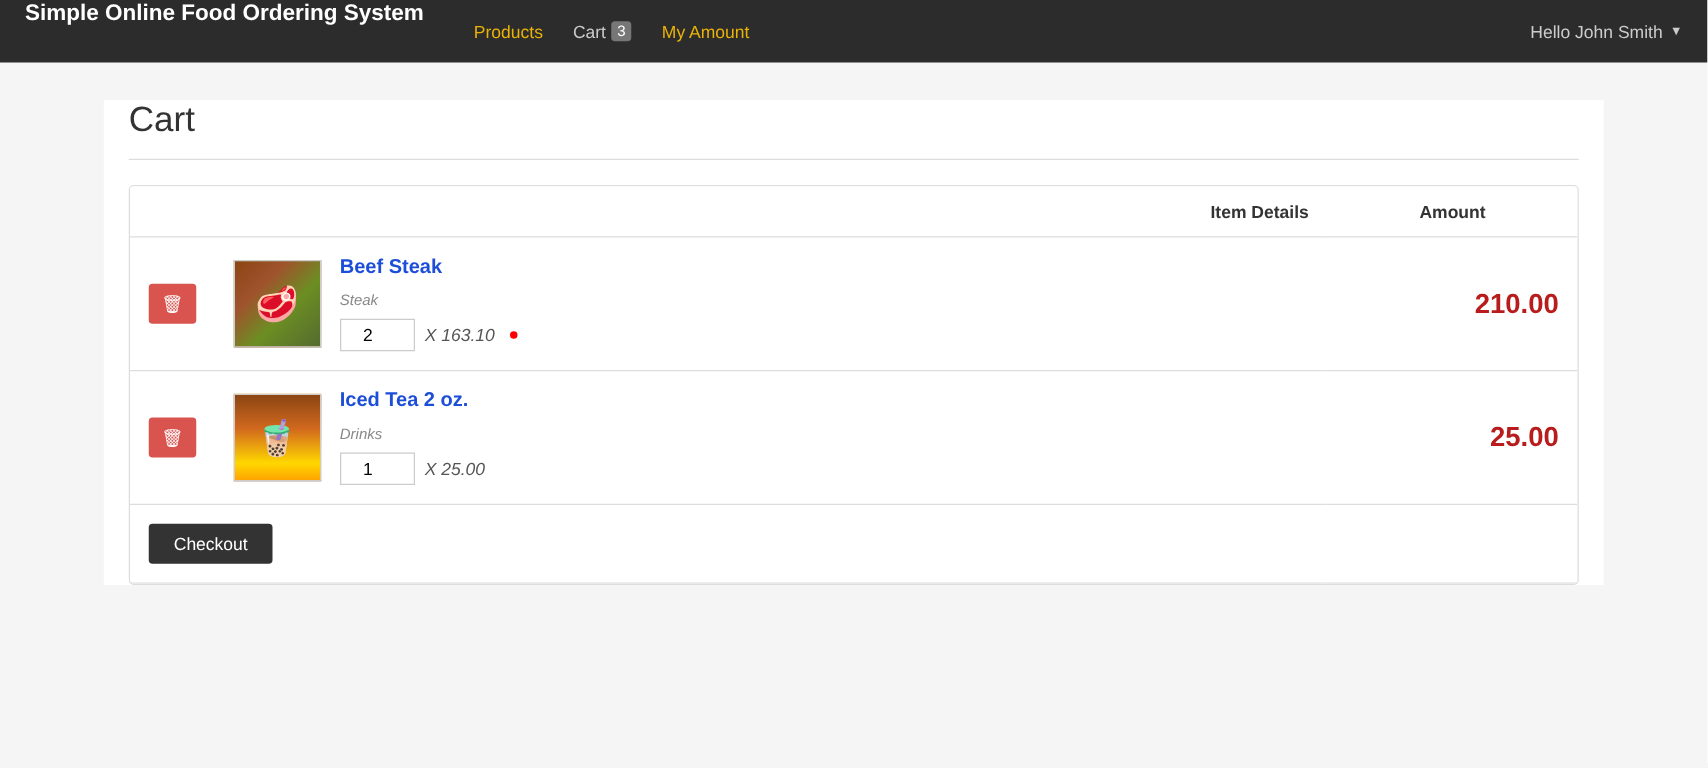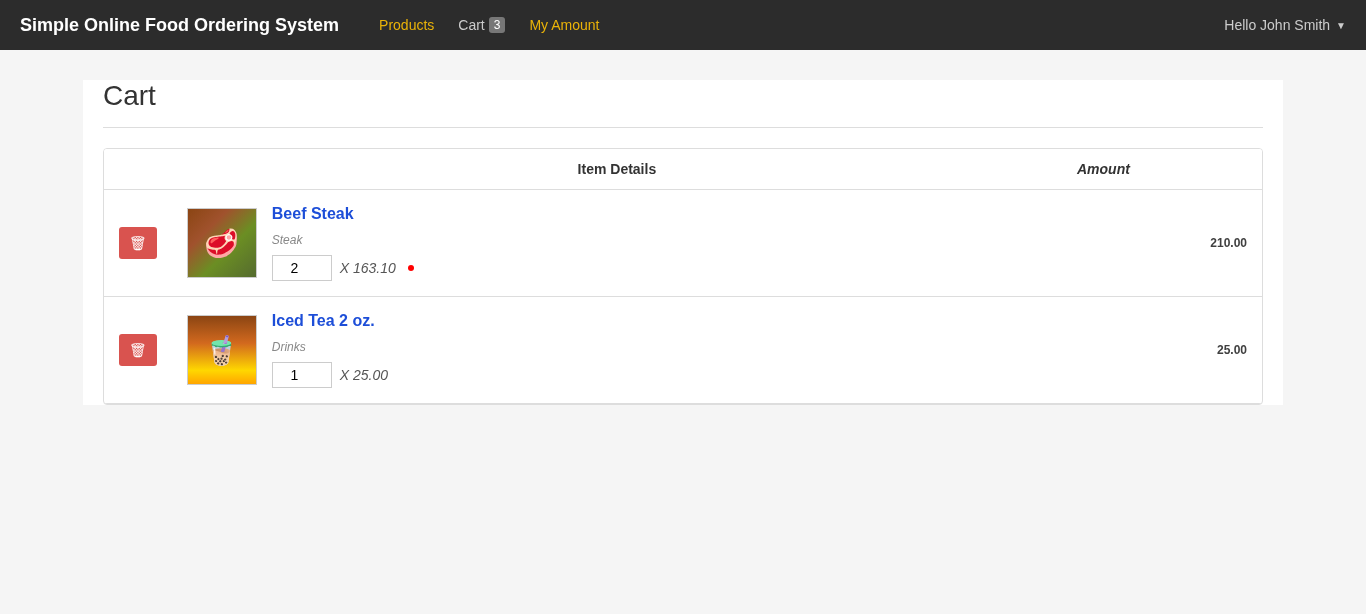--- a/index.html
+++ b/index.html
@@ -3,21 +3,20 @@
   <meta charset="utf-8">
   <style>
     * { box-sizing: border-box; margin: 0; padding: 0; }
     body { font-family: Arial, sans-serif; background: #f5f5f5; font-size: 14px; }
 
     
     .navbar {
       background: #2c2c2c;
       color: #fff;
       display: flex;
-      align-items: center;
       padding: 0 20px;
       height: 50px;
     }
     .navbar-brand {
       font-size: 18px;
       font-weight: bold;
       color: #fff;
       margin-right: 30px;
       white-space: nowrap;
     }
@@ -94,30 +93,29 @@
 
     .cart-table {
       width: 100%;
       border-collapse: collapse;
     }
 
     .cart-table th {
       background: #fff;
       border-bottom: 1px solid #ddd;
       padding: 12px 15px;
+      text-align: right;
+      font-weight: bold;
+      font-size: 14px;
+      color: #333;
+    }
+
+    .cart-table th.amount-col {
       text-align: center;
-      font-weight: bold;
-      font-size: 14px;
-      color: #333;
-    }
-
-    .cart-table th.amount-col {
-      text-align: left;
       width: 200px;
-      font-style: italic;
     }
 
     .cart-table td {
       padding: 15px;
       border-bottom: 1px solid #ddd;
       vertical-align: middle;
     }
 
     .delete-col {
       width: 60px;
@@ -166,23 +164,23 @@
       text-align: center;
       font-size: 14px;
     }
     .price-label {
       font-style: italic;
       font-size: 14px;
       color: #555;
     }
 
     .amount-cell {
-      font-size: 12px;
-      font-weight: bold;
-      color: #404040;
+      font-size: 22px;
+      font-weight: bold;
+      color: #b91c1c;
       text-align: right;
       padding-right: 20px;
     }
 
     .total-label-cell {
       text-align: center;
       font-weight: bold;
       font-size: 15px;
       color: #333;
     }
@@ -300,16 +298,21 @@
                     <input type="number" class="qty-input" value="1" style="">
                     <span class="price-label">X 25.00</span>
                   </div>
                 </div>
               </div>
             </td>
             <td class="amount-cell">25.00</td>
           </tr>
         </tbody>
       <tfoot>
+        <tr>
+          <td colspan="3" class="checkout-row">
+            <button class="checkout-btn">Checkout</button>
+          </td>
+        </tr>
       </tfoot>
     </table>
   </div>
 </div>
 
 </body></html>

